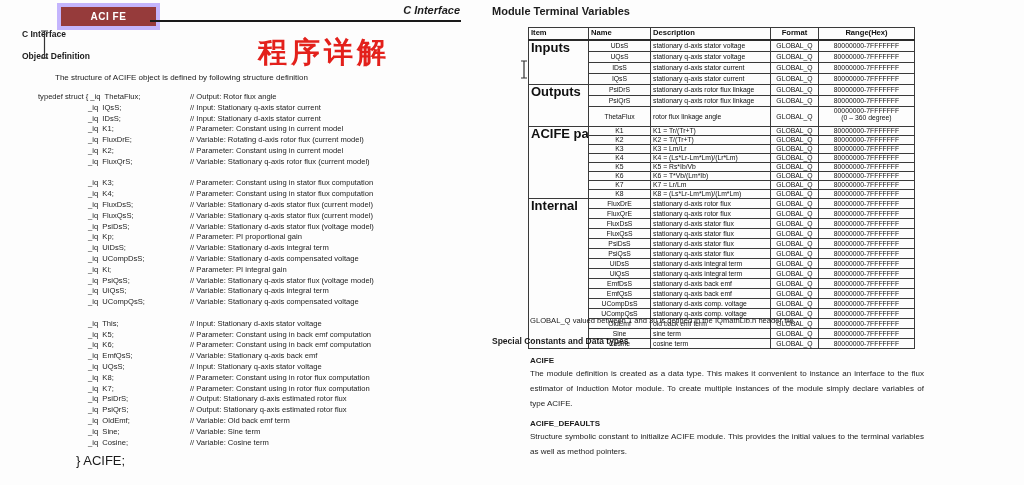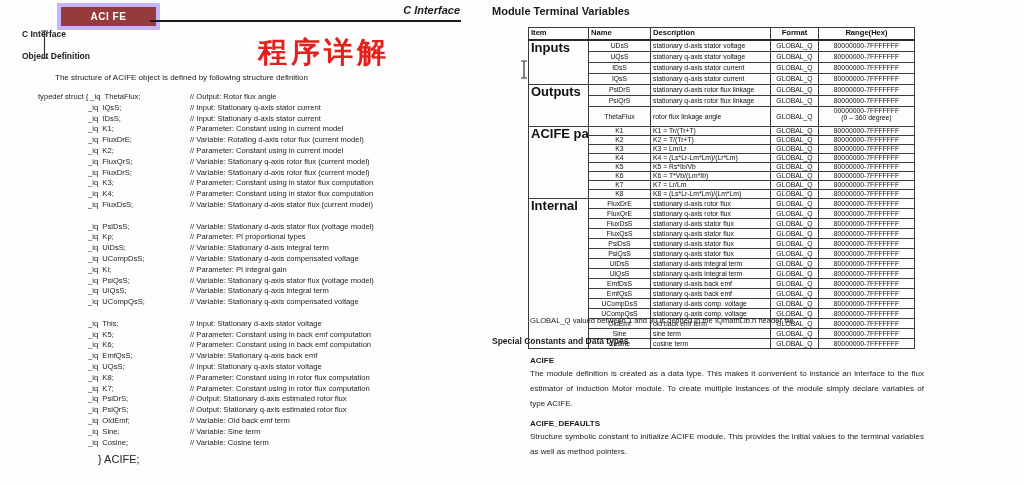--- a/index.html
+++ b/index.html
@@ -13,21 +13,21 @@
   .h-sec{font-weight:bold;font-size:8.5px;}
   .stamp{left:258px;top:38px;font-size:29px;font-weight:bold;letter-spacing:4px;line-height:1;
          font-family:"DejaVu Sans","Liberation Sans",sans-serif;}
   .intro{left:55px;top:73px;font-size:8px;}
   
   #code-block{left:38px;top:92px;width:440px;height:360px;}
   .code-line{position:absolute;left:0;width:440px;height:11px;font-size:7.6px;white-space:pre;}
   .code-line .decl{position:absolute;left:50px;white-space:pre;}
   .code-line.first .decl{left:0;}
   .code-line .comment{position:absolute;left:152px;white-space:pre;}
-  .closing{left:98px;top:453px;font-size:11px;}
+  .closing{left:76px;top:453px;font-size:13px;}
   
   .rp-heading{left:492px;top:5px;font-size:11px;font-weight:bold;}
   #vtable{position:absolute;left:528px;top:27px;width:386px;border-collapse:collapse;table-layout:fixed;font-size:6.8px;color:#101010;}
   #vtable th,#vtable td{border:1px solid #3a3a3a;padding:0 2px;line-height:1.1;white-space:nowrap;overflow:hidden;}
   #vtable th{font-size:7.6px;height:11px;text-align:left;border-bottom:2px solid #2a2a2a;margin-top:16px;}
   #vtable th.c{text-align:center;}
   #vtable td.item{font-weight:bold;font-size:13px;vertical-align:top;}
   #vtable td.name,#vtable td.fmt,#vtable td.rng{text-align:center;}
   #vtable td.desc{text-align:left;}
   #vtable tr.h10 td{height:10px;}
@@ -57,26 +57,26 @@
   <div class="abs intro">The structure of ACIFE object is defined by following structure definition</div>
 
   <div class="abs" id="code-block">
       <div class="code-line first" style="top: 0px;"><span class="decl">typedef struct { _iq  ThetaFlux;</span><span class="comment">// Output: Rotor flux angle</span></div>
       <div class="code-line" style="top: 10.8px;"><span class="decl">_iq  IQsS;</span><span class="comment">// Input: Stationary q-axis stator current</span></div>
       <div class="code-line" style="top: 21.6px;"><span class="decl">_iq  IDsS;</span><span class="comment">// Input: Stationary d-axis stator current</span></div>
       <div class="code-line" style="top: 32.4px;"><span class="decl">_iq  K1;</span><span class="comment">// Parameter: Constant using in current model</span></div>
       <div class="code-line" style="top: 43.2px;"><span class="decl">_iq  FluxDrE;</span><span class="comment">// Variable: Rotating d-axis rotor flux (current model)</span></div>
       <div class="code-line" style="top: 54px;"><span class="decl">_iq  K2;</span><span class="comment">// Parameter: Constant using in current model</span></div>
       <div class="code-line" style="top: 64.8px;"><span class="decl">_iq  FluxQrS;</span><span class="comment">// Variable: Stationary q-axis rotor flux (current model)</span></div>
-      <div class="code-line" style="top: 75.6px;"><span class="decl">_iq  FluxDrS;</span><span class="comment">// Variable: Stationary d-axis rotor flux (current model)</span></div>
       <div class="code-line" style="top: 86.4px;"><span class="decl">_iq  K3;</span><span class="comment">// Parameter: Constant using in stator flux computation</span></div>
       <div class="code-line" style="top: 97.2px;"><span class="decl">_iq  K4;</span><span class="comment">// Parameter: Constant using in stator flux computation</span></div>
       <div class="code-line" style="top: 108px;"><span class="decl">_iq  FluxDsS;</span><span class="comment">// Variable: Stationary d-axis stator flux (current model)</span></div>
+      <div class="code-line" style="top: 118.8px;"><span class="decl">_iq  FluxQsS;</span><span class="comment">// Variable: Stationary q-axis stator flux (current model)</span></div>
       <div class="code-line" style="top: 129.6px;"><span class="decl">_iq  PsiDsS;</span><span class="comment">// Variable: Stationary d-axis stator flux (voltage model)</span></div>
-      <div class="code-line" style="top: 140.4px;"><span class="decl">_iq  Kp;</span><span class="comment">// Parameter: PI proportional types</span></div>
+      <div class="code-line" style="top: 140.4px;"><span class="decl">_iq  Kp;</span><span class="comment">// Parameter: PI proportional gain</span></div>
       <div class="code-line" style="top: 151.2px;"><span class="decl">_iq  UiDsS;</span><span class="comment">// Variable: Stationary d-axis integral term</span></div>
       <div class="code-line" style="top: 162px;"><span class="decl">_iq  UCompDsS;</span><span class="comment">// Variable: Stationary d-axis compensated voltage</span></div>
       <div class="code-line" style="top: 172.8px;"><span class="decl">_iq  Ki;</span><span class="comment">// Parameter: PI integral gain</span></div>
       <div class="code-line" style="top: 183.6px;"><span class="decl">_iq  PsiQsS;</span><span class="comment">// Variable: Stationary q-axis stator flux (voltage model)</span></div>
       <div class="code-line" style="top: 194.4px;"><span class="decl">_iq  UiQsS;</span><span class="comment">// Variable: Stationary q-axis integral term</span></div>
       <div class="code-line" style="top: 205.2px;"><span class="decl">_iq  UCompQsS;</span><span class="comment">// Variable: Stationary q-axis compensated voltage</span></div>
       <div class="code-line" style="top: 226.8px;"><span class="decl">_iq  This;</span><span class="comment">// Input: Stationary d-axis stator voltage</span></div>
       <div class="code-line" style="top: 237.6px;"><span class="decl">_iq  K5;</span><span class="comment">// Parameter: Constant using in back emf computation</span></div>
       <div class="code-line" style="top: 248.4px;"><span class="decl">_iq  K6;</span><span class="comment">// Parameter: Constant using in back emf computation</span></div>
       <div class="code-line" style="top: 259.2px;"><span class="decl">_iq  EmfQsS;</span><span class="comment">// Variable: Stationary q-axis back emf</span></div>

